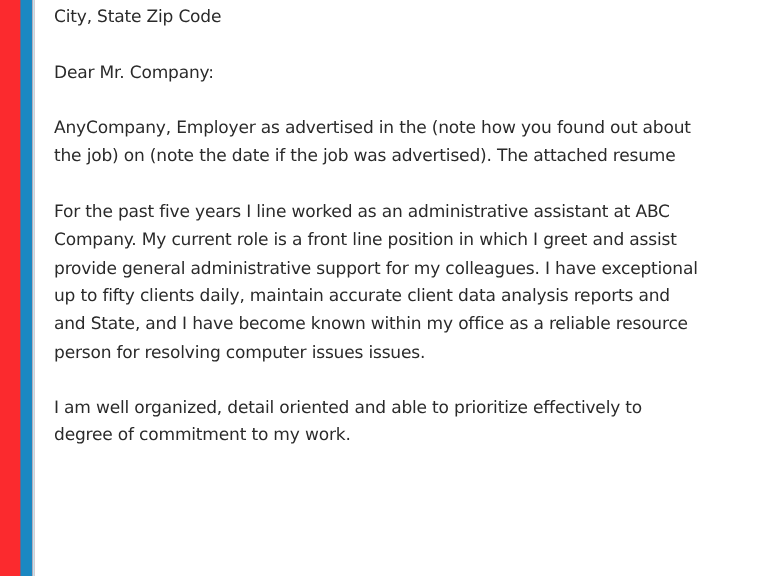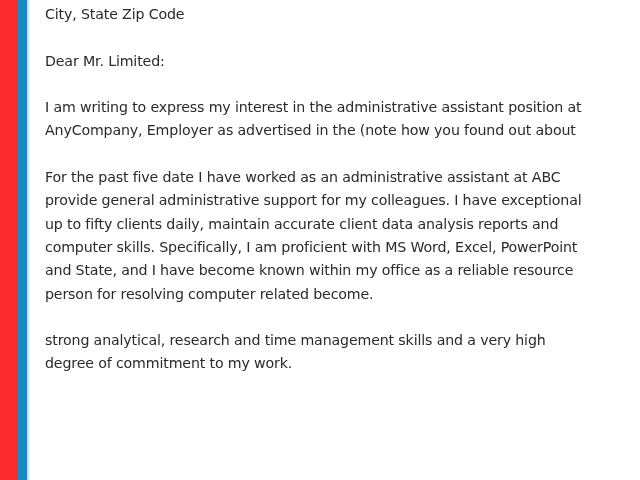--- a/index.html
+++ b/index.html
@@ -37,35 +37,35 @@
 <div class="border-red-right"></div>
 <div class="border-blue-right"></div>
 <div class="border-cyan-right"></div>
 
 <div class="page">
   <div class="content">
     <div class="para">
       <span class="line">City, State Zip Code</span>
     </div>
     <div class="para">
-      <span class="line">Dear Mr. Limited:</span>
+      <span class="line">Dear Mr. Company:</span>
     </div>
 
     <div class="para">
-      <span class="line">I am writing to express my interest in the administrative assistant position at</span>
       <span class="line">AnyCompany, Employer as advertised in the (note how you found out about</span>
+      <span class="line">the job) on (note the date if the job was advertised). The attached resume</span>
     </div>
 
     <div class="para">
-      <span class="line">For the past five date I have worked as an administrative assistant at ABC</span>
+      <span class="line">For the past five years I line worked as an administrative assistant at ABC</span>
+      <span class="line">Company. My current role is a front line position in which I greet and assist</span>
       <span class="line">provide general administrative support for my colleagues. I have exceptional</span>
       <span class="line">up to fifty clients daily, maintain accurate client data analysis reports and</span>
-      <span class="line">computer skills. Specifically, I am proficient with MS Word, Excel, PowerPoint</span>
       <span class="line">and State, and I have become known within my office as a reliable resource</span>
-      <span class="line">person for resolving computer related become.</span>
+      <span class="line">person for resolving computer issues issues.</span>
     </div>
 
     <div class="para">
-      <span class="line">strong analytical, research and time management skills and a very high</span>
+      <span class="line">I am well organized, detail oriented and able to prioritize effectively to</span>
       <span class="line">degree of commitment to my work.</span>
     </div>
   </div>
 </div>
 
 </body></html>

